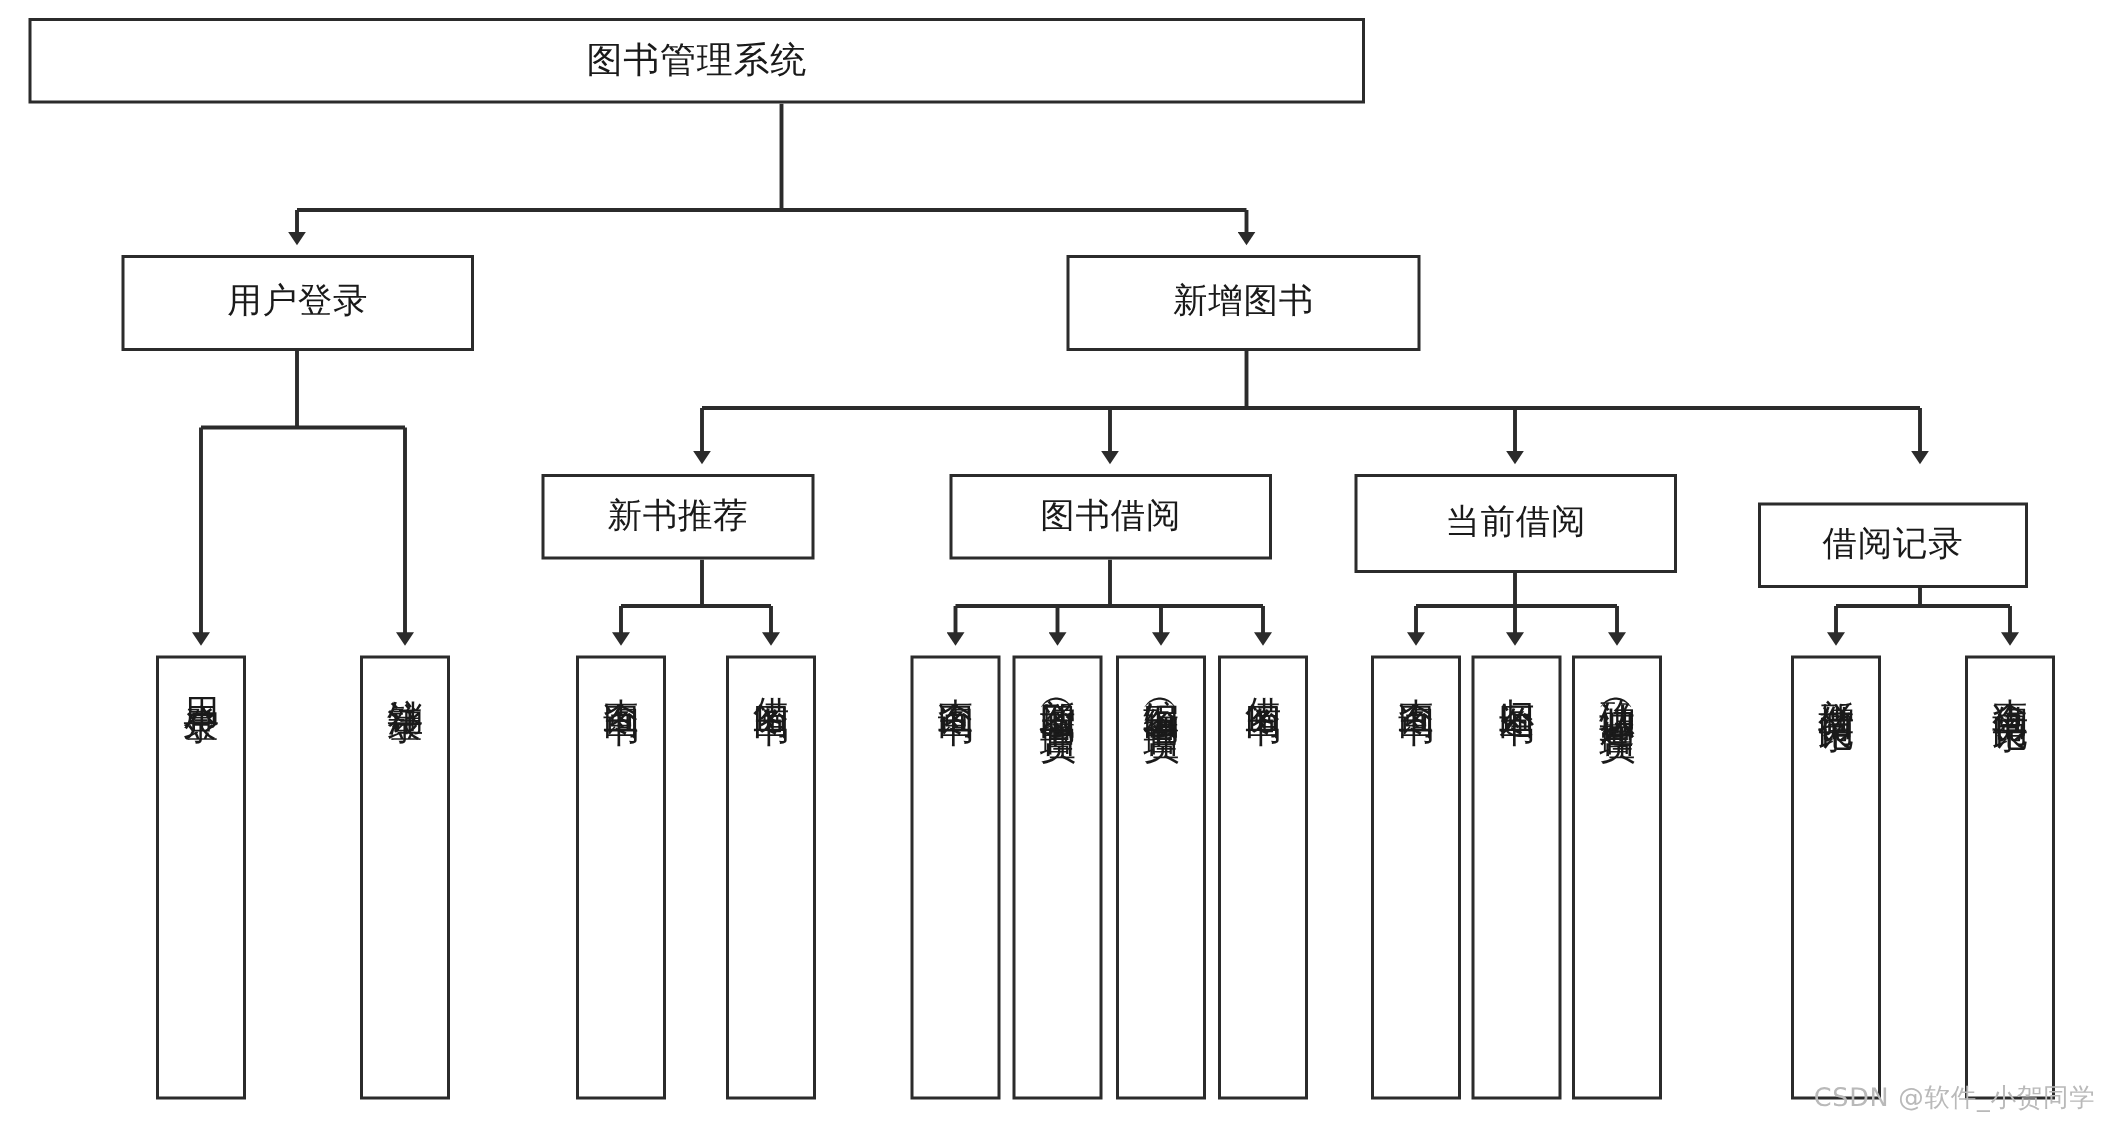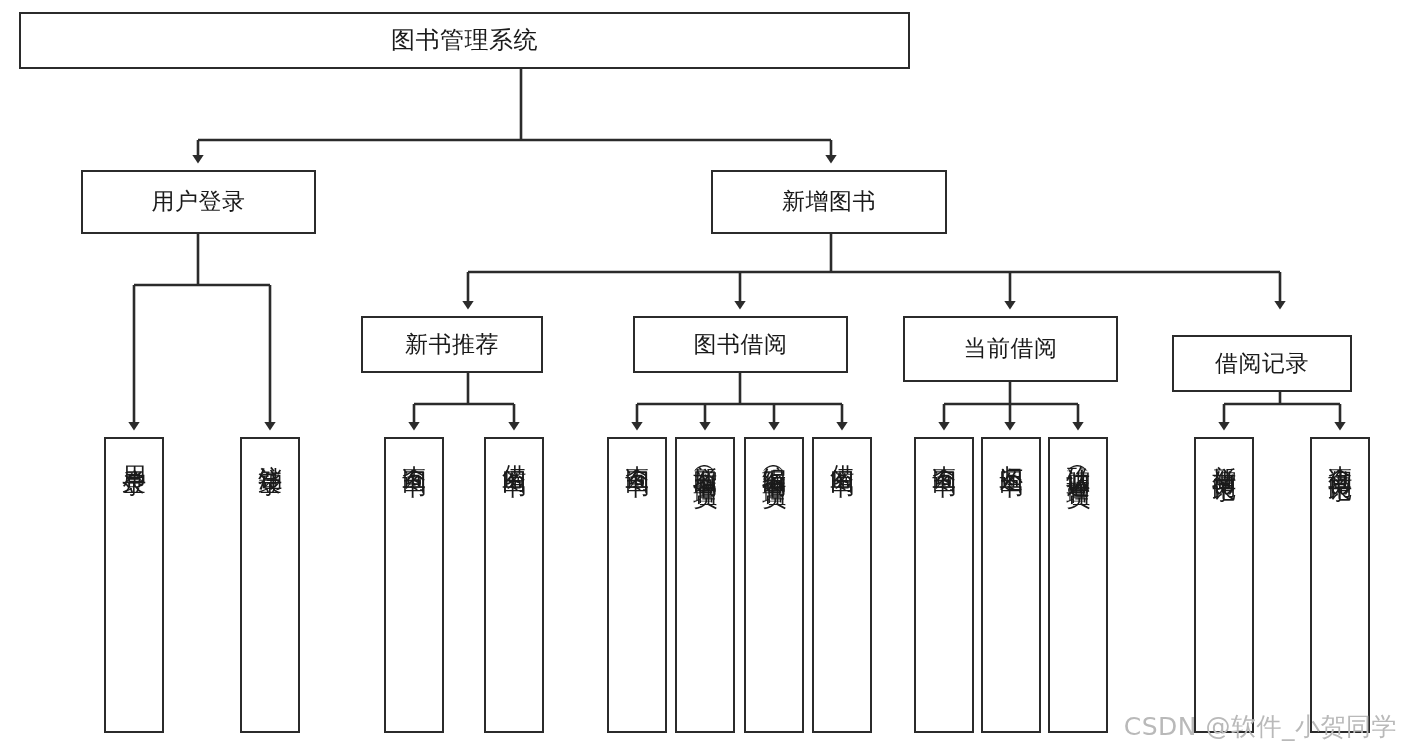--- a/index.html
+++ b/index.html
@@ -55,21 +55,21 @@
     line-height: 1.02;
     letter-spacing: 3px;
   }
   .node.root .label {
     font-size: 24px;
   }
   .watermark {
     position: absolute;
     right: 8px;
     bottom: 4px;
-    font-size: 25px;
+    font-size: 17px;
     color: #b9b9b9;
     white-space: nowrap;
     letter-spacing: 0.5px;
     pointer-events: none;
   }
 </style>
 </head>
 <body>
 
 <div id="canvas">

